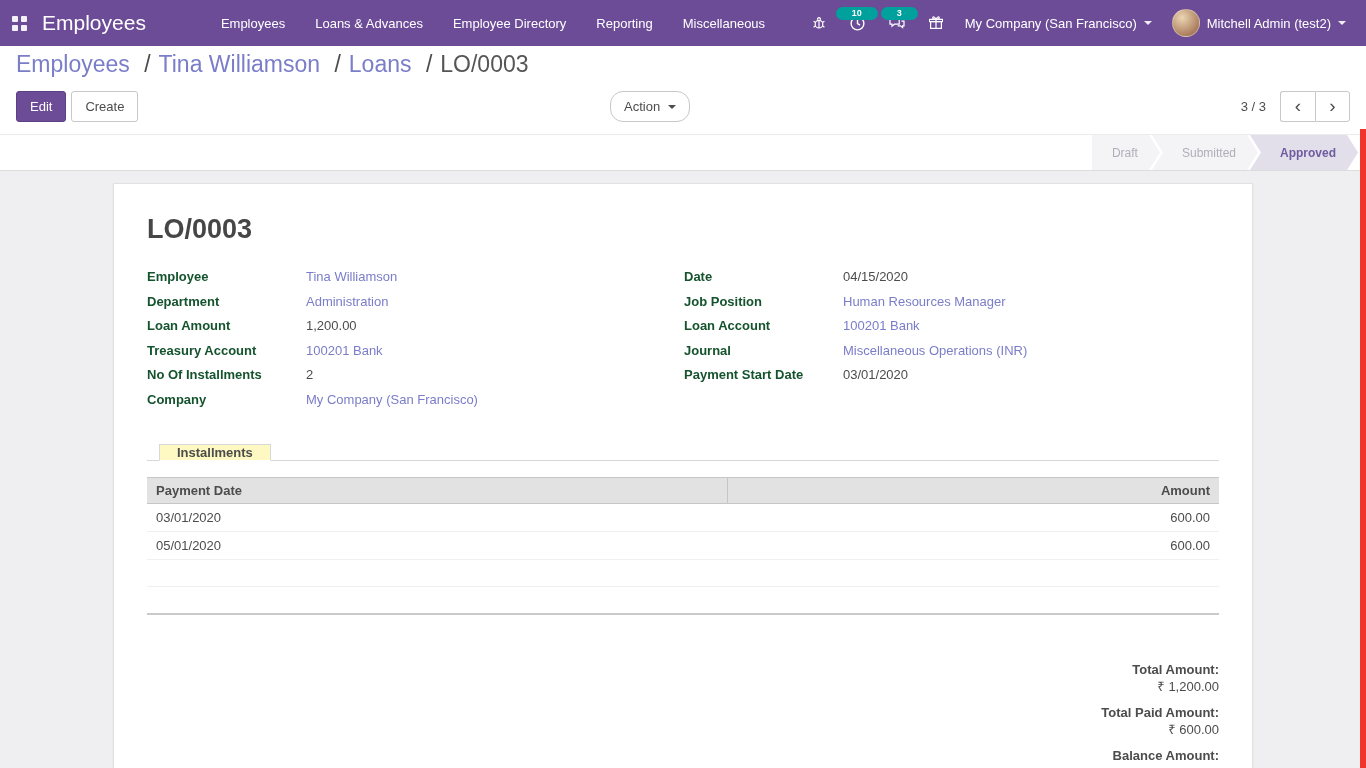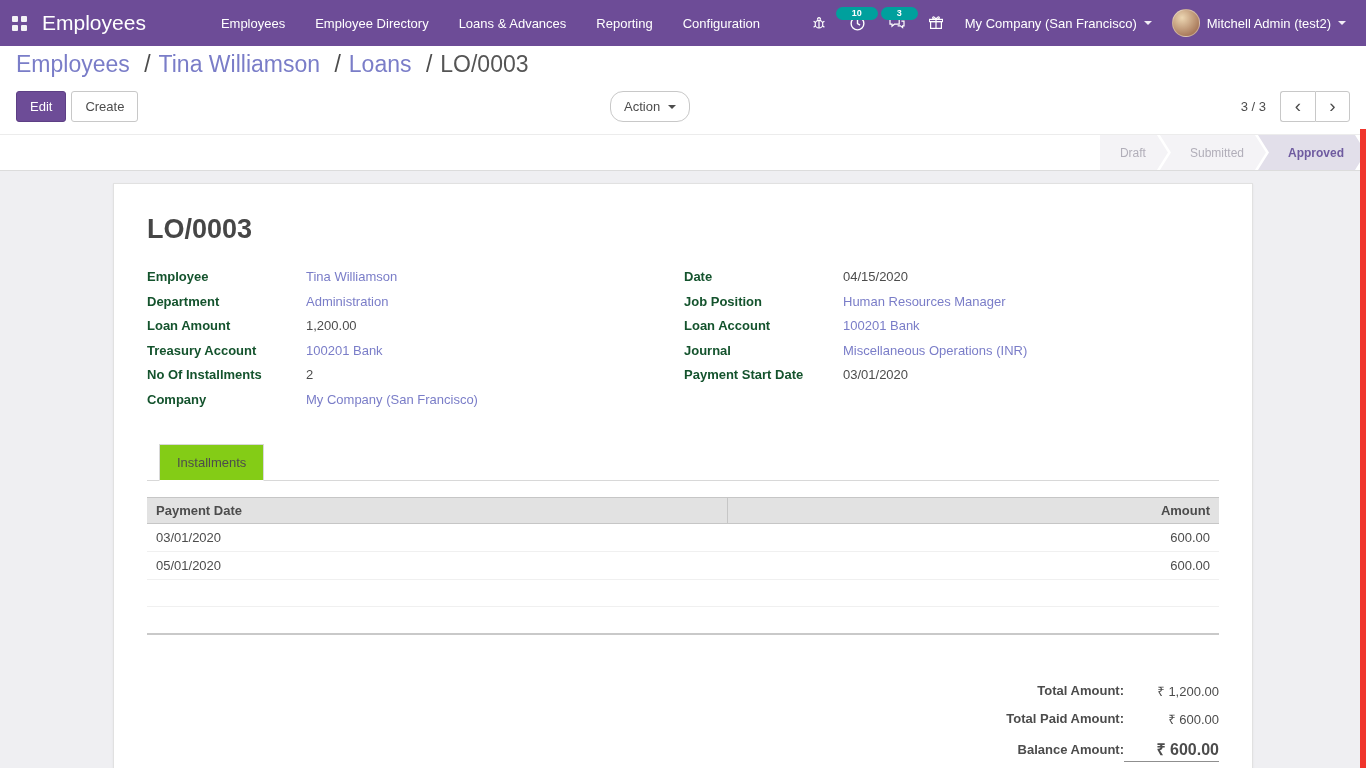--- a/index.html
+++ b/index.html
@@ -47,51 +47,51 @@
   .pager-count { margin-right: 14px; color: #4c4c4c; }
   .pager-btns { display: flex; }
   .pager-btn { width: 35px; height: 31px; border: 1px solid #c8c8c8; background: #fff; display: flex; align-items: center; justify-content: center; cursor: pointer; }
   .pager-btn.prev { border-radius: 3px 0 0 3px; border-right: none; }
   .pager-btn.next { border-radius: 0 3px 3px 0; }
   .chev { font-size: 19px; line-height: 1; margin-top: -3px; color: #4c4c4c; }
   .chev-prev::before { content: "‹"; }
   .chev-next::before { content: "›"; }
 
   
-  .statusbar { height: 37px; background: #fff; border-top: 1px solid #ececec; border-bottom: 1px solid #dcdcdc; display: flex; justify-content: flex-end; }
+  .statusbar { height: 37px; background: #fff; border-top: 1px solid #ececec; border-bottom: 1px solid #dcdcdc; display: flex; justify-content: flex-end; padding-right: 8px; }
   .status-step { display: flex; align-items: center; padding: 0 22px 0 30px; font-size: 12px; color: #b1aeb9; background: #f4f3f6; cursor: pointer;
     clip-path: polygon(0 0, calc(100% - 11px) 0, 100% 50%, calc(100% - 11px) 100%, 0 100%, 11px 50%); margin-left: -8px; }
   .status-step.first { clip-path: polygon(0 0, calc(100% - 11px) 0, 100% 50%, calc(100% - 11px) 100%, 0 100%); margin-left: 0; padding-left: 20px; }
   .status-step.active { background: #e2dfea; color: #6f5ba0; font-weight: 700; }
 
   
   .content { background: #efeff2; height: 598px; padding-top: 12px; }
   .sheet { width: 1140px; margin: 0 auto; background: #fff; border: 1px solid #e1e1e1; box-shadow: 0 1px 2px rgba(0,0,0,.06); padding: 30px 33px; height: 660px; }
   .sheet-title { font-size: 27px; font-weight: 700; color: #464646; margin-bottom: 24px; }
 
   .o-group { display: grid; grid-template-columns: 1fr 1fr; column-gap: 2px; }
   .field-row { display: flex; min-height: 24.5px; align-items: baseline; }
   .f-label { flex: 0 0 159px; font-weight: 700; color: #14532d; }
   .f-value { color: #4c4c4c; }
   .f-value.link { color: #7a7dc8; cursor: pointer; }
 
   .notebook-tabs { margin-top: 28px; border-bottom: 1px solid #d8d8d8; padding-left: 12px; }
-  .tab-active { display: inline-block; padding: 10px 17px; border: 1px solid #d8d8d8; border-bottom: 1px solid #fff; margin-bottom: -1px; background: #84cc16; cursor: pointer; color: #4c4c4c; }
+  .tab-active { display: inline-block; padding: 0 17px; border: 1px solid #d8d8d8; border-bottom: 1px solid #fff; margin-bottom: -1px; background: #fef9c3; cursor: pointer; color: #4c4c4c; font-weight: bold; }
 
   .o-table { width: 100%; border-collapse: collapse; margin-top: 16px; }
   .o-table th { background: #e2e2e2; border-top: 1px solid #c6c6c6; border-bottom: 1px solid #c6c6c6; padding: 5px 9px; text-align: left; font-weight: 700; cursor: pointer; }
   .o-table th.col-amount { border-left: 1px solid #c6c6c6; }
   .o-table .col-amount { text-align: right; }
   .o-table td { padding: 6px 9px; border-bottom: 1px solid #f0f0f0; }
   .o-table .col-date { width: 580px; }
   .o-table tr.empty-row td { height: 27px; }
   .o-table tr.empty-row.last td { border-bottom: 2px solid #c9c9c9; }
 
   .totals { width: 310px; margin: 42px 0 0 auto; }
-  .t-row { display: flex; justify-content: flex-end; align-items: center; padding: 5px 0; }
+  .t-row { display: flex; justify-content: flex-end; align-items: flex-end; padding: 5px 0; flex-direction: column; }
   .t-label { font-weight: 700; color: #4c4c4c; }
   .t-value { width: 95px; text-align: right; }
   .t-row.balance .t-value { font-size: 16px; font-weight: 700; border-bottom: 1px solid #8f8f8f; padding-bottom: 1px; }
 
   .scroll-strip { position: absolute; right: 0; top: 129px; bottom: 0; width: 6px; background: #f0352c; z-index: 20; cursor: pointer; }
 </style>
 </head>
 <body>
 
 <nav class="navbar">
@@ -99,24 +99,24 @@
     <div class="apps-grid">
         <span></span>
         <span></span>
         <span></span>
         <span></span>
       </div>
   </div>
   <span class="app-title">Employees</span>
   <ul class="nav-menu">
     <li>Employees</li>
+    <li>Loans &amp; Advances</li>
     <li>Employee Directory</li>
-    <li>Loans &amp; Advances</li>
     <li>Reporting</li>
-    <li>Configuration</li>
+    <li>Miscellaneous</li>
   </ul>
   <div class="nav-right">
     <div class="nav-icon">
       <svg width="16" height="16" viewBox="0 0 16 16" fill="none" stroke="#fff" stroke-width="1.2">
         <circle cx="8" cy="9.2" r="3.8"></circle>
         <path d="M8 5.4v7.6 M4.6 7.6 2.6 6.2 M4.6 10.8l-2 1.5 M11.4 7.6l2-1.4 M11.4 10.8l2 1.5 M6.5 4.8c0-1.6.5-2.2 1.5-2.2s1.5.6 1.5 2.2"></path>
       </svg>
     </div>
     <div class="nav-icon">
       <svg width="17" height="17" viewBox="0 0 16 16" fill="none" stroke="#fff" stroke-width="1.3">

